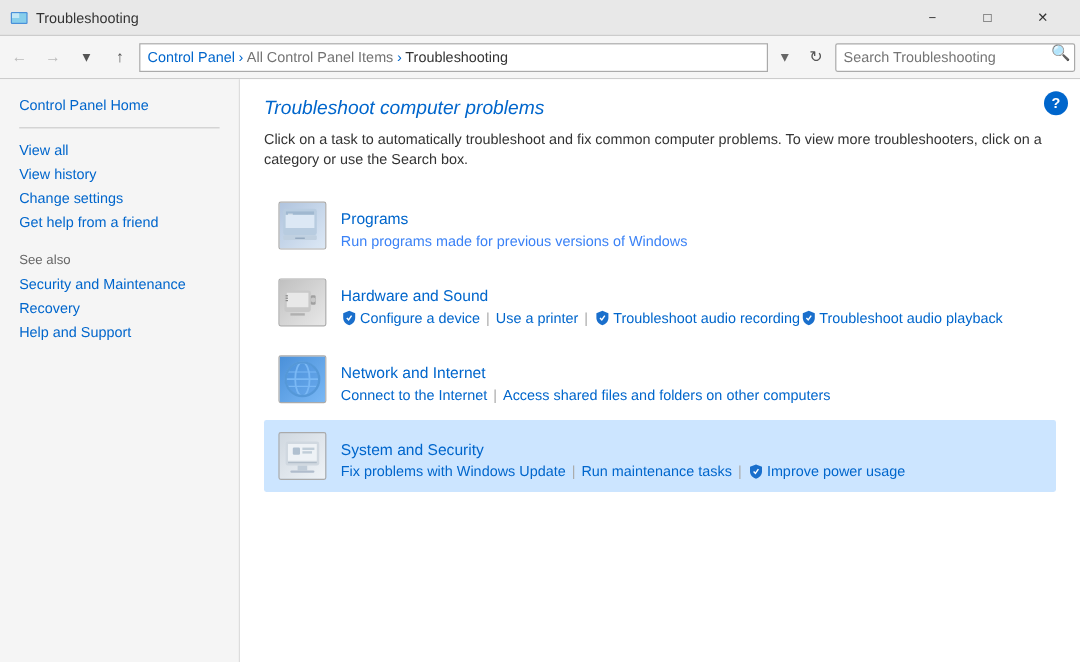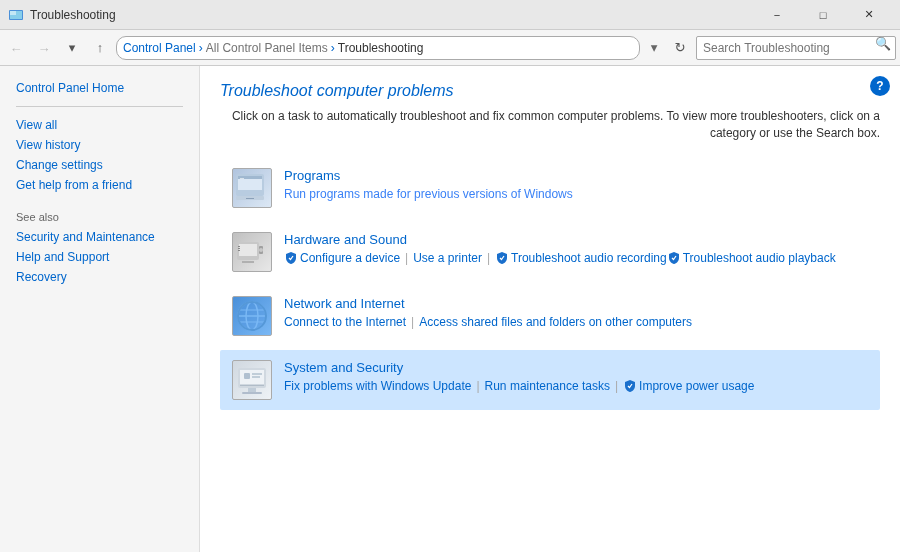--- a/index.html
+++ b/index.html
@@ -76,21 +76,21 @@
     .address-path {
       flex: 1;
       height: 24px;
       background: #fff;
       border: 1px solid #aaa;
       display: flex;
       align-items: center;
       padding: 0 6px;
       font-size: 12px;
       color: #333;
-      border-radius: 10px;
+      border-radius: 0;
     }
     .address-path span { color: #0066cc; }
     .address-sep { color: #888; margin: 0 3px; }
     .address-dropdown {
       width: 20px;
       height: 24px;
       border: none;
       background: transparent;
       cursor: pointer;
       display: flex;
@@ -179,27 +179,26 @@
       font-size: 16px;
       font-weight: normal;
       margin-bottom: 8px;
       font-style: italic;
     }
     .page-desc {
       font-size: 12px;
       color: #333;
       margin-bottom: 16px;
       line-height: 1.4;
-      text-align: right;
     }
 
     
     .category {
       display: flex;
-      align-items: flex-start;
+      align-items: flex-end;
       padding: 10px 12px;
       margin-bottom: 4px;
       border-radius: 2px;
       cursor: pointer;
     }
     .category.highlighted { background: #cce5ff; }
     .category-icon {
       width: 40px;
       height: 40px;
       margin-right: 12px;
@@ -340,24 +339,24 @@
     </div>
     <div class="sidebar-item">
       <a class="sidebar-link">Get help from a friend</a>
     </div>
 
     <div class="sidebar-section-title">See also</div>
     <div class="sidebar-item">
       <a class="sidebar-link">Security and Maintenance</a>
     </div>
     <div class="sidebar-item">
+      <a class="sidebar-link">Recovery</a>
+    </div>
+    <div class="sidebar-item">
       <a class="sidebar-link">Help and Support</a>
-    </div>
-    <div class="sidebar-item">
-      <a class="sidebar-link">Recovery</a>
     </div>
   </div>
 
   <div class="content">
     <h1 class="page-title">Troubleshoot computer problems</h1>
     <p class="page-desc">Click on a task to automatically troubleshoot and fix common computer problems. To view more troubleshooters, click on a category or use the Search box.</p>
 
     <div class="category">
       <div class="category-icon icon-programs">
         <svg width="36" height="36" viewBox="0 0 36 36">

